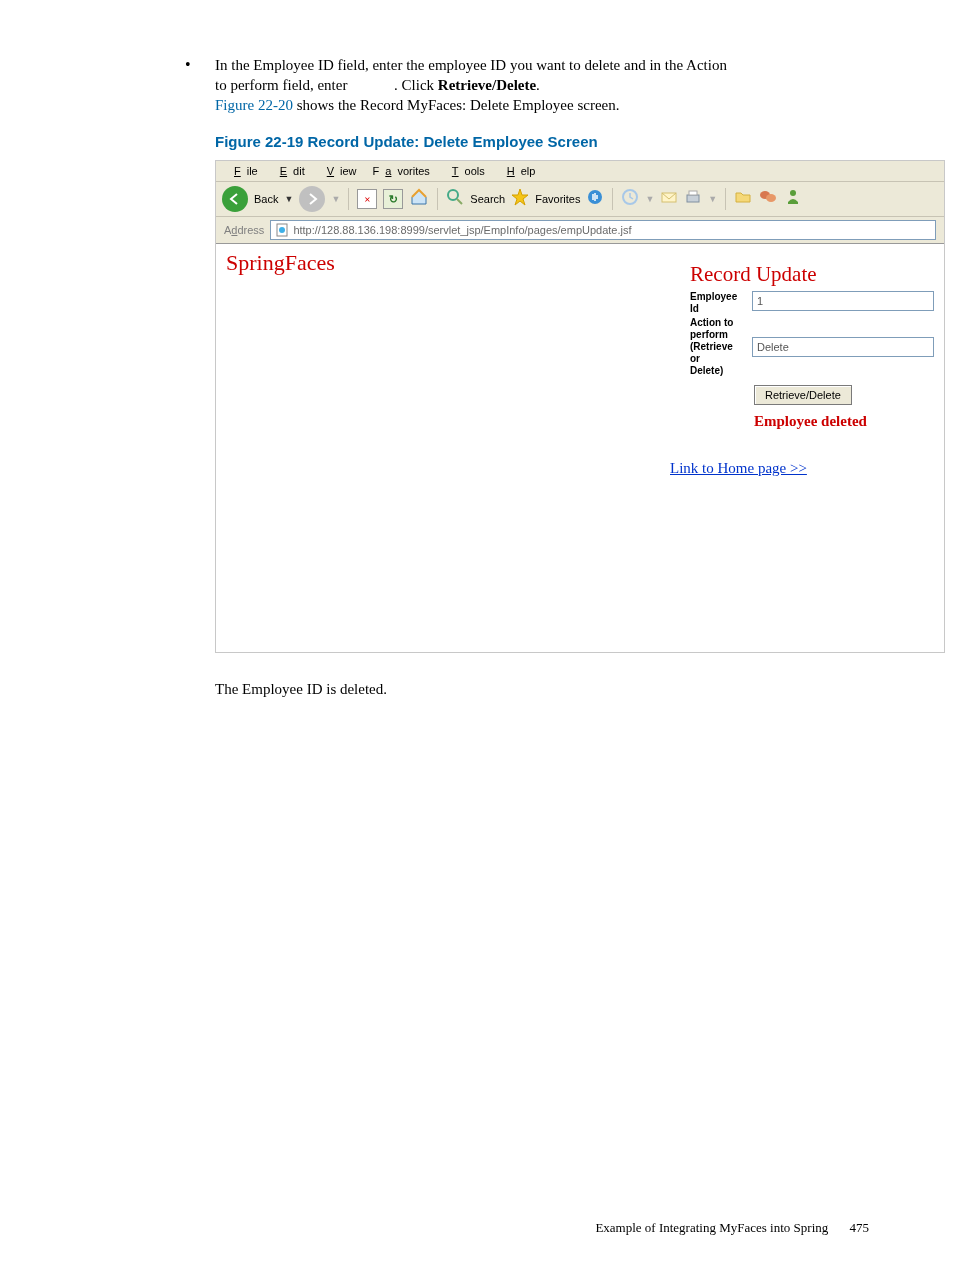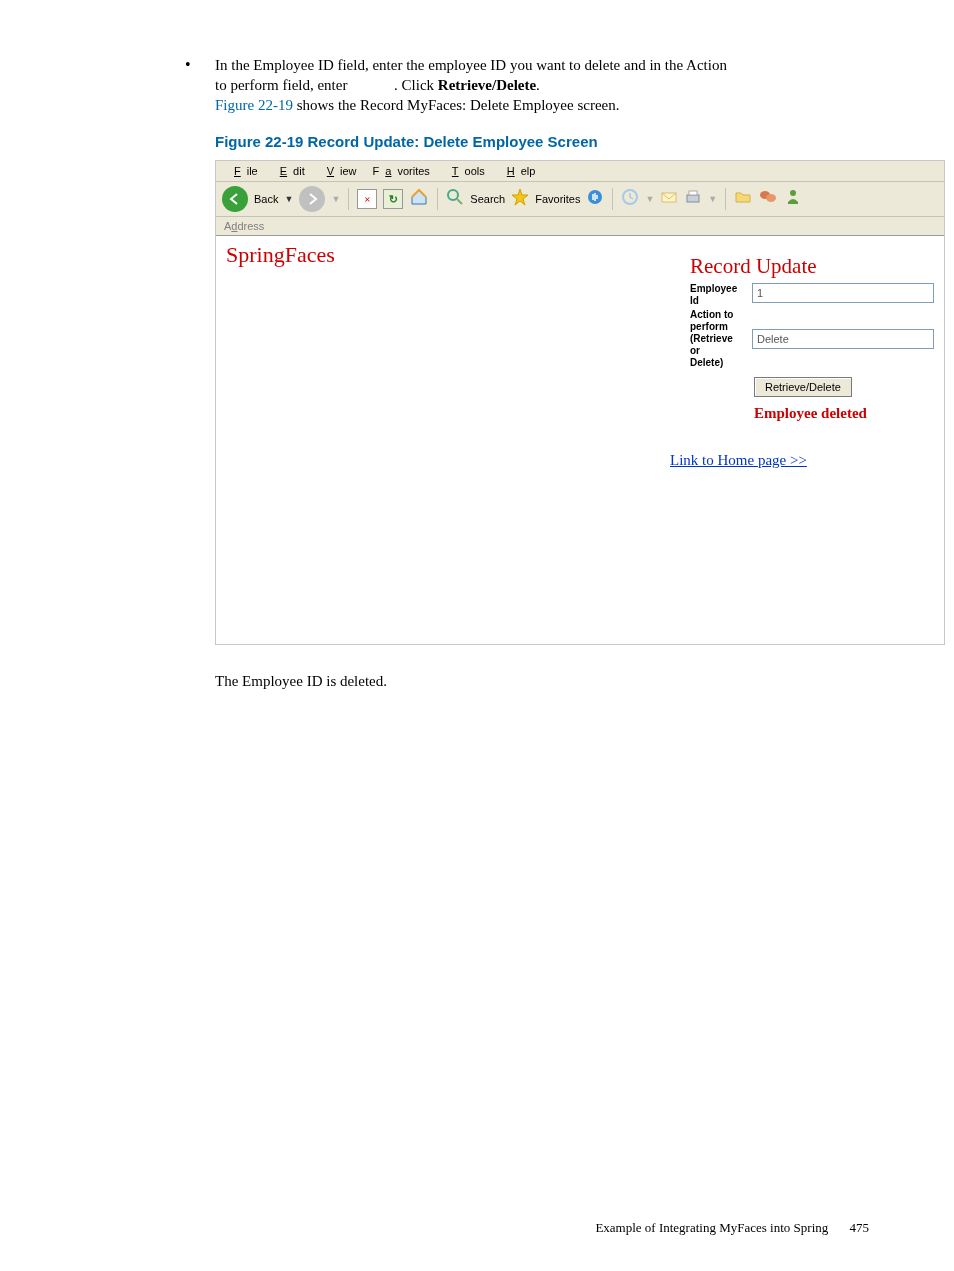--- a/index.html
+++ b/index.html
@@ -212,21 +212,21 @@
 <div class="content">
 
   <div class="bullet-row">
     <div class="bullet-mark">•</div>
     <div class="bullet-text">
       <span>In the Employee ID field, enter the employee ID you want to delete and in the Action</span><br>
       <span>to perform field, enter </span>
       <span style="color:#fff;">Delete</span>
       <span>. Click </span>
       <span class="strong">Retrieve/Delete</span><span>.</span><br>
-      <span class="link-ref">Figure 22-19</span><span> shows the Record MyFaces: Delete Employee screen.</span>
+      <span class="link-ref">Figure 22-20</span><span> shows the Record MyFaces: Delete Employee screen.</span>
     </div>
   </div>
 
   <div class="figure-caption">Figure 22-19 Record Update: Delete Employee Screen</div>
 
   <div class="screenshot-frame">
 
 
     <div class="menubar">
       <span><span class="u">F</span>ile</span>
@@ -316,20 +316,29 @@
       <span>
         <svg width="18" height="18" viewBox="0 0 18 18">
             <circle cx="9" cy="5" r="3" fill="#5a9e3a"></circle>
             <path d="M4 14 Q9 8 14 14 L14 16 L4 16 Z" fill="#5a9e3a"></path>
           </svg>
       </span>
     </div>
 
     <div class="addressbar">
       <span class="addr-label">A<span style="text-decoration:underline;">d</span>dress</span>
+      <div class="addr-field">
+        <span class="page-ico">
+          <svg width="14" height="14" viewBox="0 0 14 14">
+              <rect x="2" y="1" width="10" height="12" fill="#fff" stroke="#888"></rect>
+              <circle cx="7" cy="7" r="3" fill="#3db0e8"></circle>
+            </svg>
+        </span>
+        <span>http://128.88.136.198:8999/servlet_jsp/EmpInfo/pages/empUpdate.jsf</span>
+      </div>
     </div>
 
     <div class="page-area">
       <div class="brand">SpringFaces</div>
       <div class="form-block">
         <div class="record-heading">Record Update</div>
         <div class="form-row">
           <div class="lbl-col">
             <span>Employee</span><br>
             <span>Id</span>

